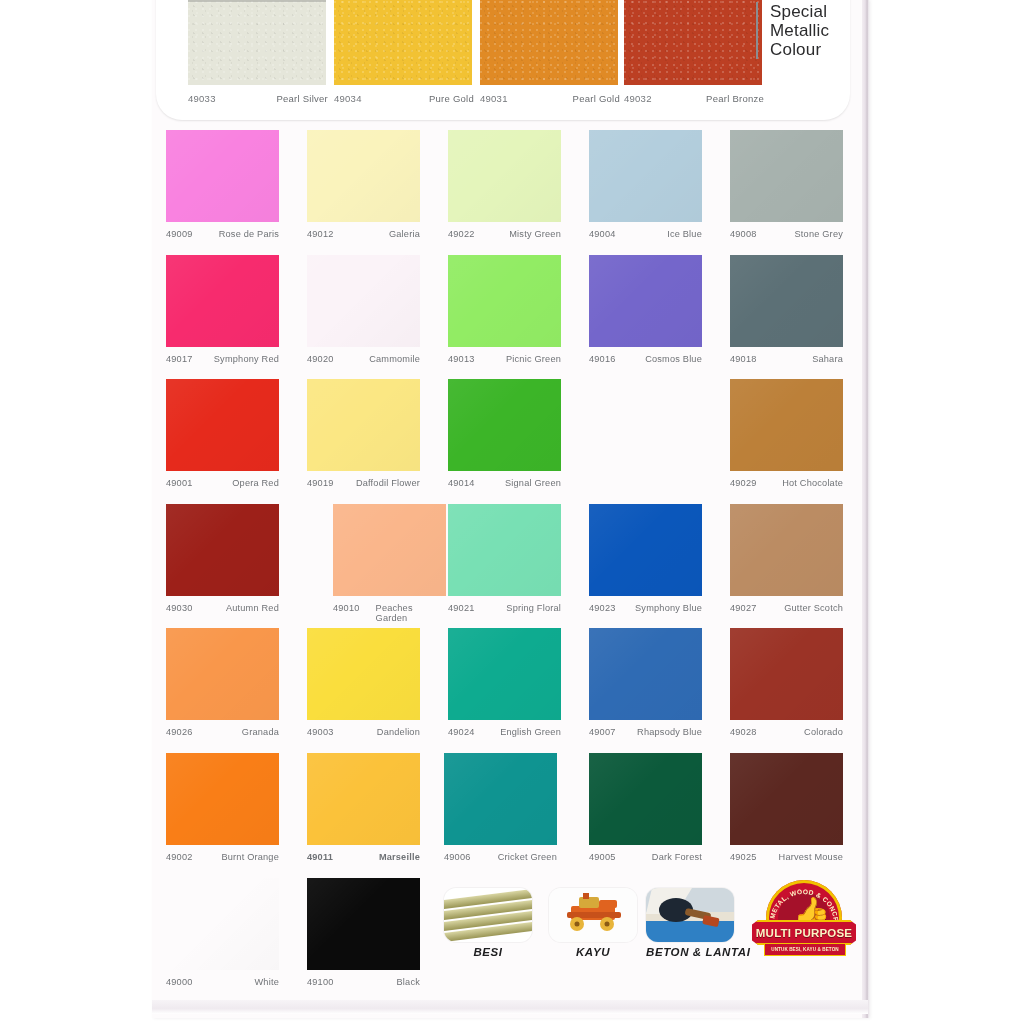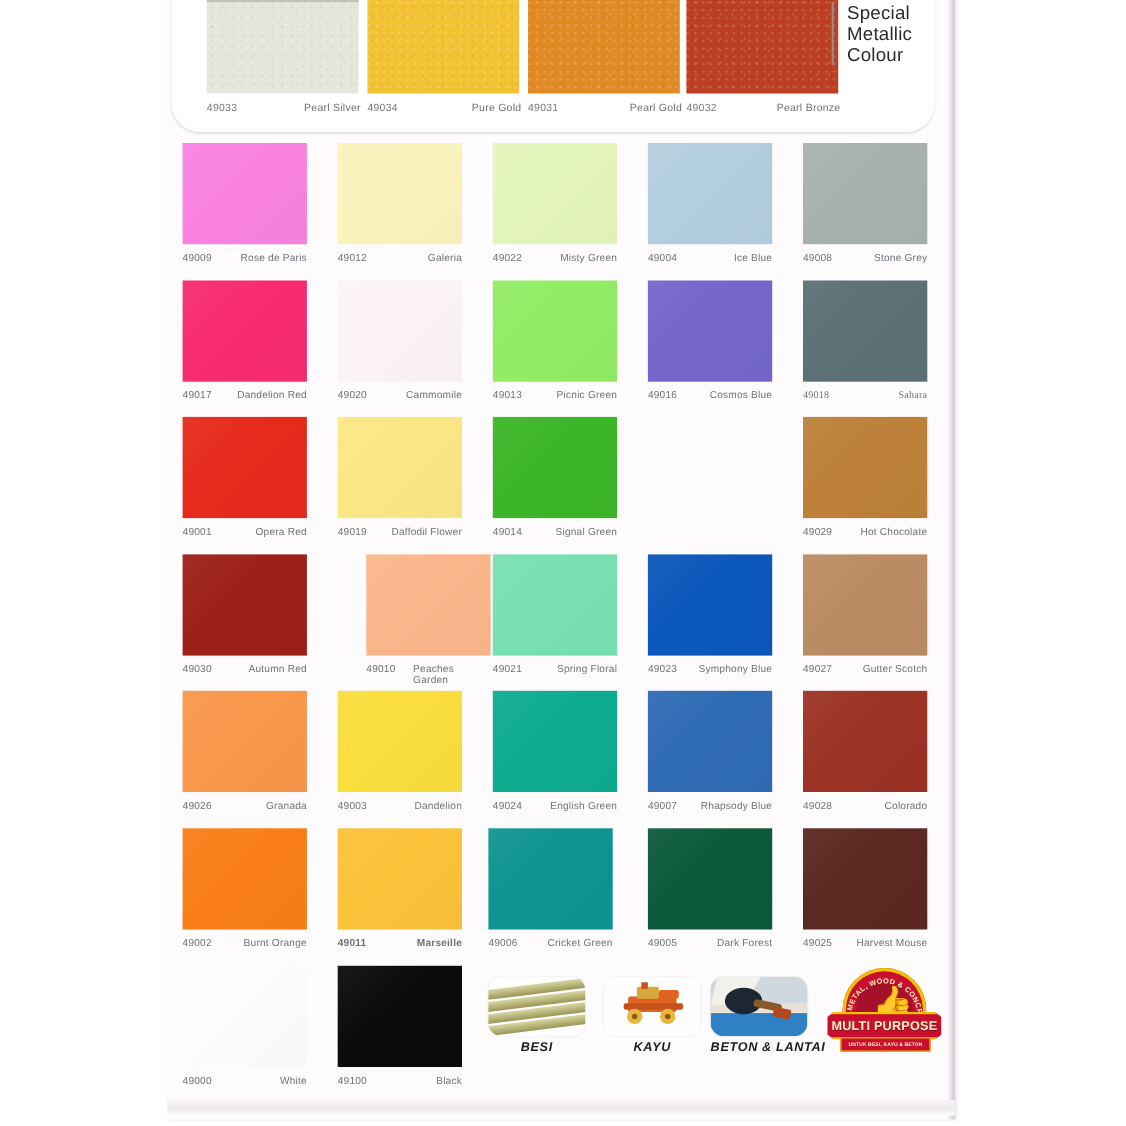--- a/index.html
+++ b/index.html
@@ -371,21 +371,21 @@
           </div>
         </div>
       </div>
       <div class="grow">
         <div class="gcell" style="left: 0px;">
           <div class="gswatch" style="background: rgb(247, 43, 110);">
             <div class="sheen"></div>
           </div>
           <div class="gcap">
             <span>49017</span>
-            <span>Dandelion Red</span>
+            <span>Symphony Red</span>
           </div>
         </div>
         <div class="gcell" style="left: 141px;">
           <div class="gswatch" style="background: rgb(251, 243, 248);">
             <div class="sheen"></div>
           </div>
           <div class="gcap">
             <span>49020</span>
             <span>Cammomile</span>
           </div>
@@ -401,21 +401,21 @@
         </div>
         <div class="gcell" style="left: 423px;">
           <div class="gswatch" style="background: rgb(116, 102, 203);">
             <div class="sheen"></div>
           </div>
           <div class="gcap">
             <span>49016</span>
             <span>Cosmos Blue</span>
           </div>
         </div>
-        <div class="gcell" style="left: 564px; font-family: Liberation Serif, serif;">
+        <div class="gcell" style="left: 564px;">
           <div class="gswatch" style="background: rgb(92, 112, 118);">
             <div class="sheen"></div>
           </div>
           <div class="gcap">
             <span>49018</span>
             <span>Sahara</span>
           </div>
         </div>
       </div>
       <div class="grow">

